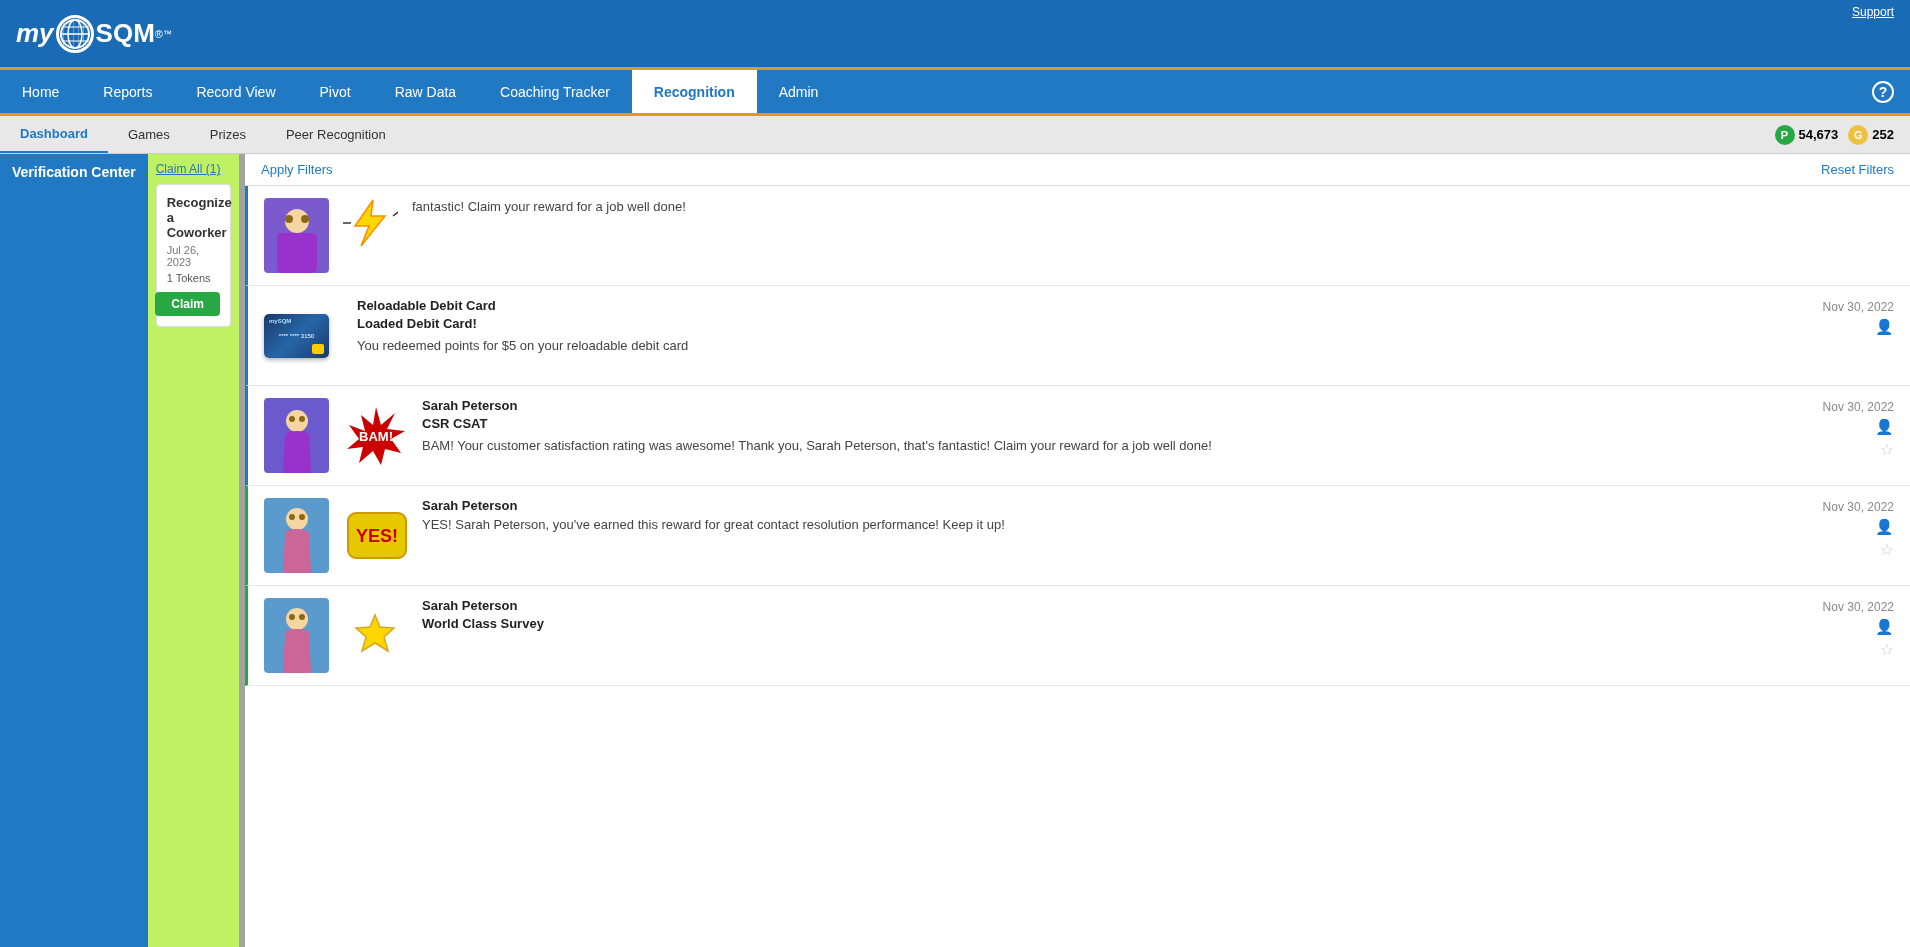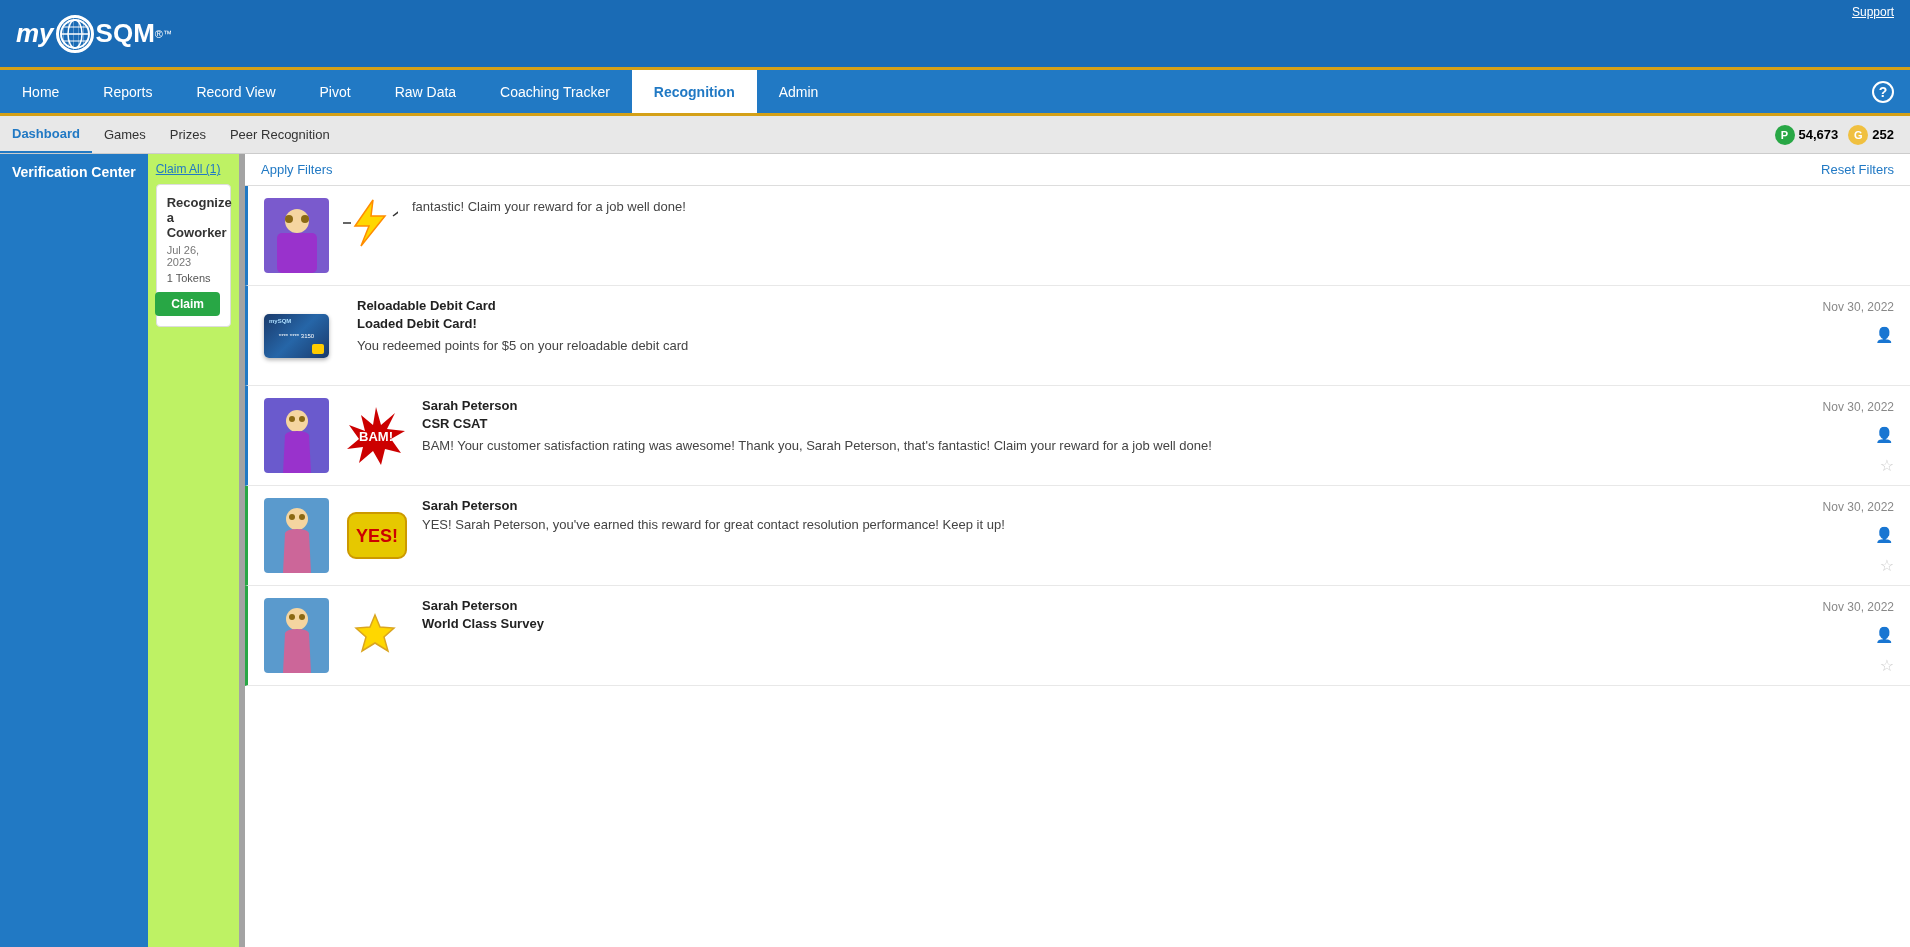--- a/index.html
+++ b/index.html
@@ -103,21 +103,21 @@
     .sub-nav {
       background: #e8e8e8;
       display: flex;
       align-items: stretch;
       height: 38px;
       border-bottom: 1px solid #ccc;
     }
     .sub-nav-item {
       display: flex;
       align-items: center;
-      padding: 0 12px;
+      padding: 0 20px;
       font-size: 13px;
       color: #333;
       cursor: pointer;
       white-space: nowrap;
     }
     .sub-nav-item.active {
       color: #2179c4;
       border-bottom: 2px solid #2179c4;
       font-weight: bold;
     }
@@ -266,21 +266,21 @@
       color: #444;
       line-height: 1.4;
     }
     .rec-meta {
       position: absolute;
       right: 16px;
       top: 14px;
       display: flex;
       flex-direction: column;
       align-items: flex-end;
-      gap: 12px;
+      gap: 4px;
     }
     .rec-date {
       font-size: 12px;
       color: #888;
     }
     .star-icon {
       color: #ccc;
       font-size: 16px;
       cursor: pointer;
     }

